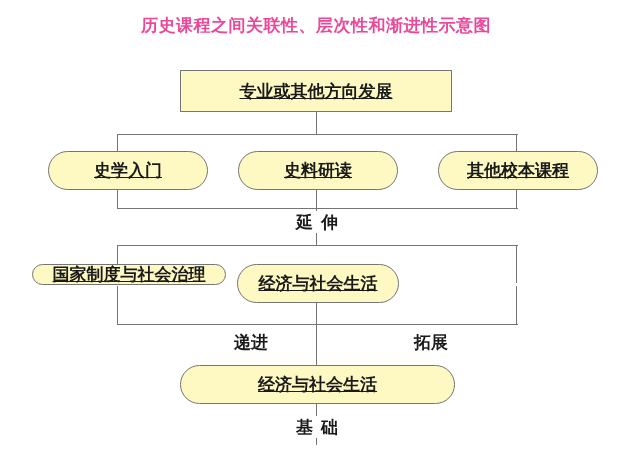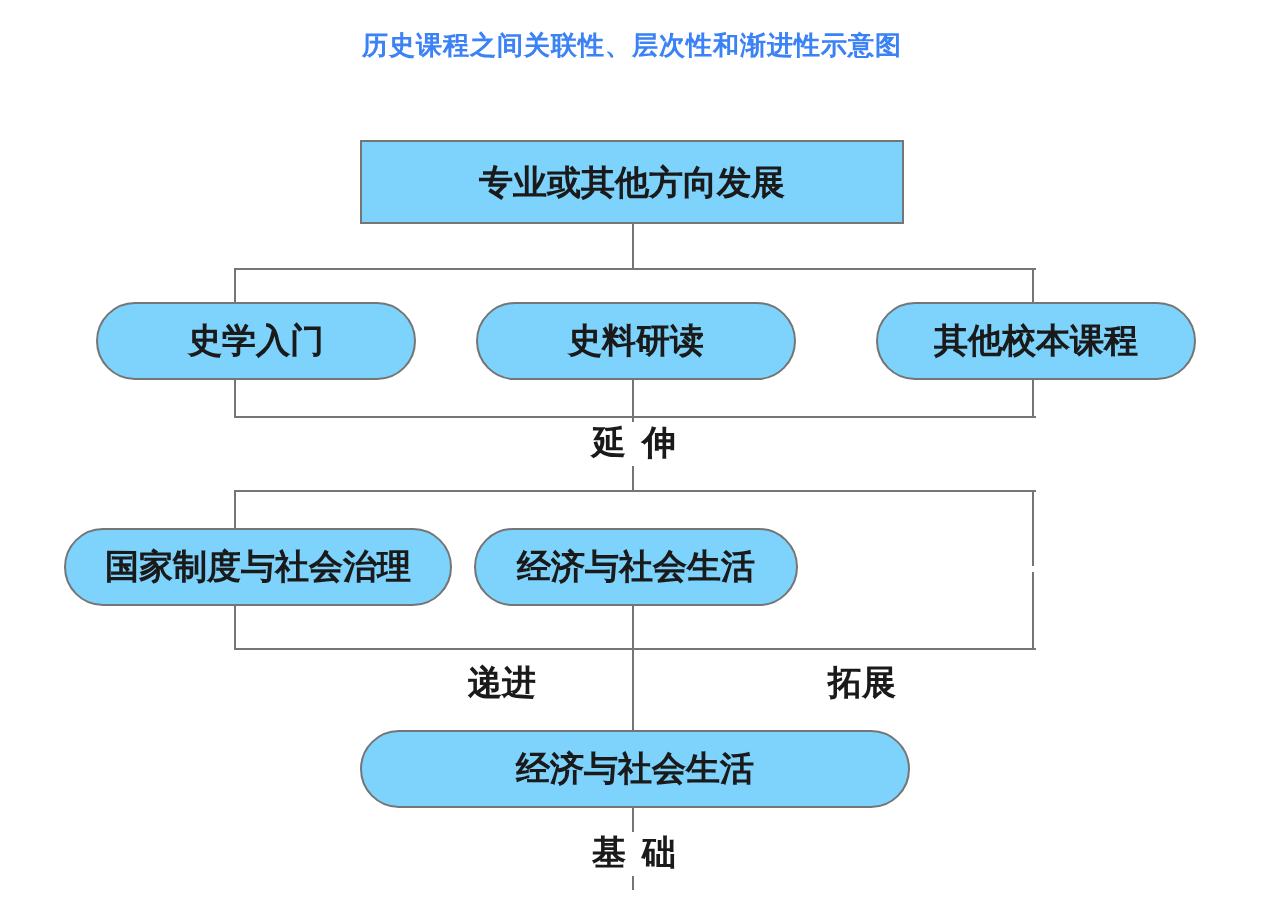--- a/index.html
+++ b/index.html
@@ -16,41 +16,42 @@
     overflow: hidden;
   }
 
   
   .title {
     position: absolute;
     left: 0;
     top: 14px;
     width: 632px;
     text-align: center;
-    font-size: 13px;
+    font-size: 17px;
     font-weight: bold;
-    color: #3b82f6;
+    color: #ec4899;
     letter-spacing: 0.5px;
     white-space: nowrap;
   }
 
   
   .node {
     position: absolute;
     box-sizing: border-box;
     border: 1.4px solid #757575;
-    background: #7dd3fc;
+    background: #fef9c3;
     color: #1a1a1a;
     font-size: 17px;
     font-weight: bold;
     display: flex;
     align-items: center;
     justify-content: center;
     white-space: nowrap;
     z-index: 3;
+    text-decoration: underline;
   }
   .node.rect { border-radius: 0; }
   .node.pill { border-radius: 21px; }
 
   
   .line {
     position: absolute;
     background: #757575;
     z-index: 1;
   }
@@ -122,21 +123,21 @@
 
   <div class="rel-split" style="left:256px; top:211px; width:122px;">
     <div class="half left" style="width:60px;">延</div>
     <div class="half right" style="width:60px;">伸</div>
   </div>
 
   <div class="line h" style="left:117px; top:245px; width:401px;"></div>
   <div class="line v" style="left:117px; top:245px; height:38px;"></div>
   <div class="line v" style="left:516px; top:245px; height:38px;"></div>
 
-  <div class="node pill" style="left:32px; top:264px; width:194px; height:39px;">
+  <div class="node pill" style="left:32px; top:264px; width:194px; height:21px;">
     <span>国家制度与社会治理</span>
   </div>
   <div class="node pill" style="left:237px; top:264px; width:162px; height:39px;">
     <span>经济与社会生活</span>
   </div>
 
   <div class="line h" style="left:117px; top:324px; width:401px;"></div>
   <div class="line v" style="left:117px; top:286px; height:39px;"></div>
   <div class="line v" style="left:516px; top:286px; height:39px;"></div>
 

